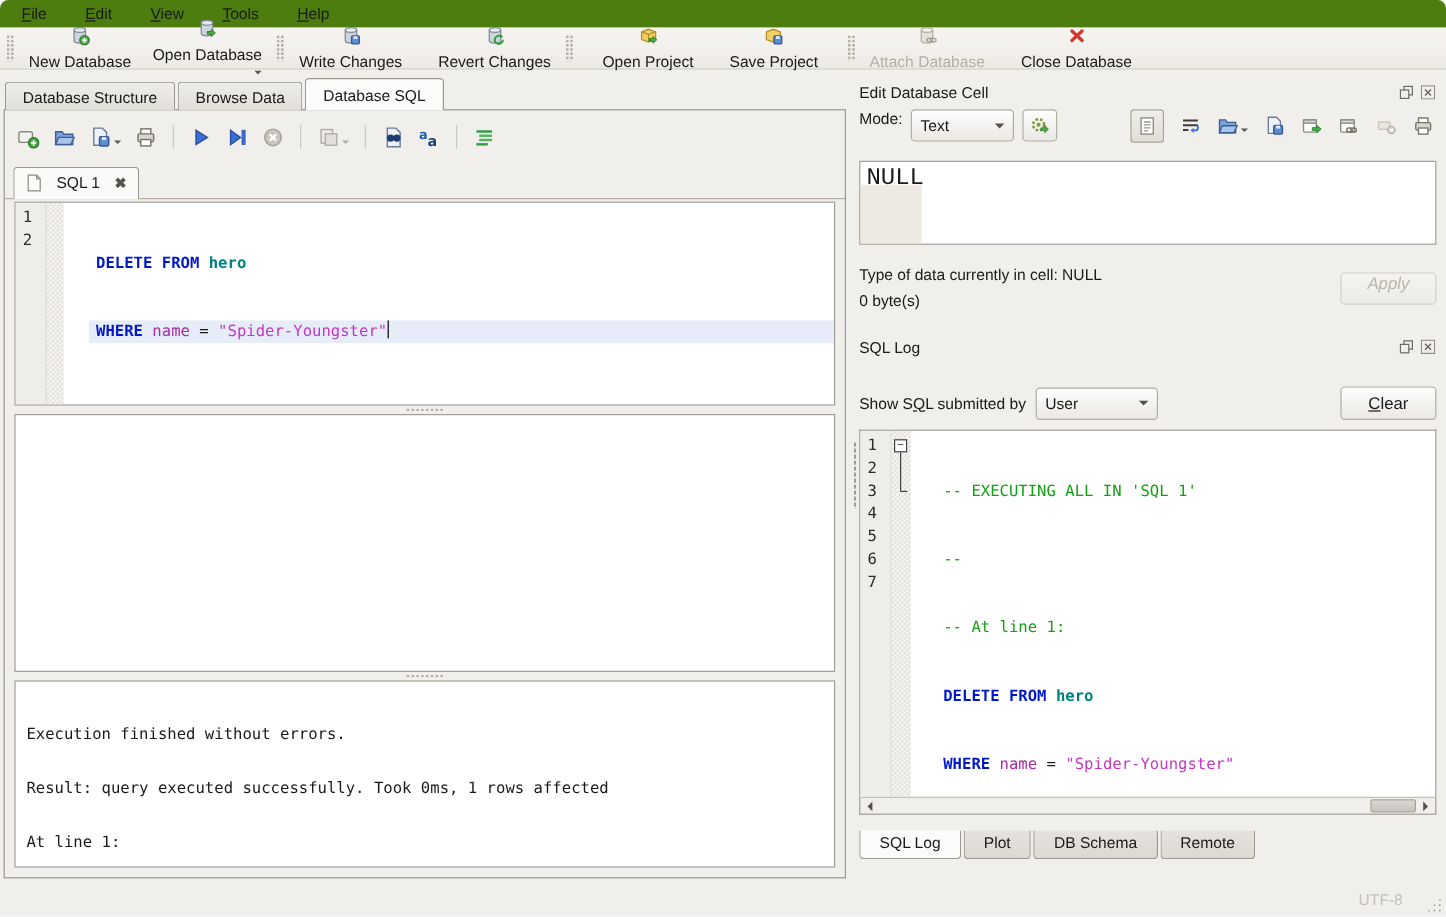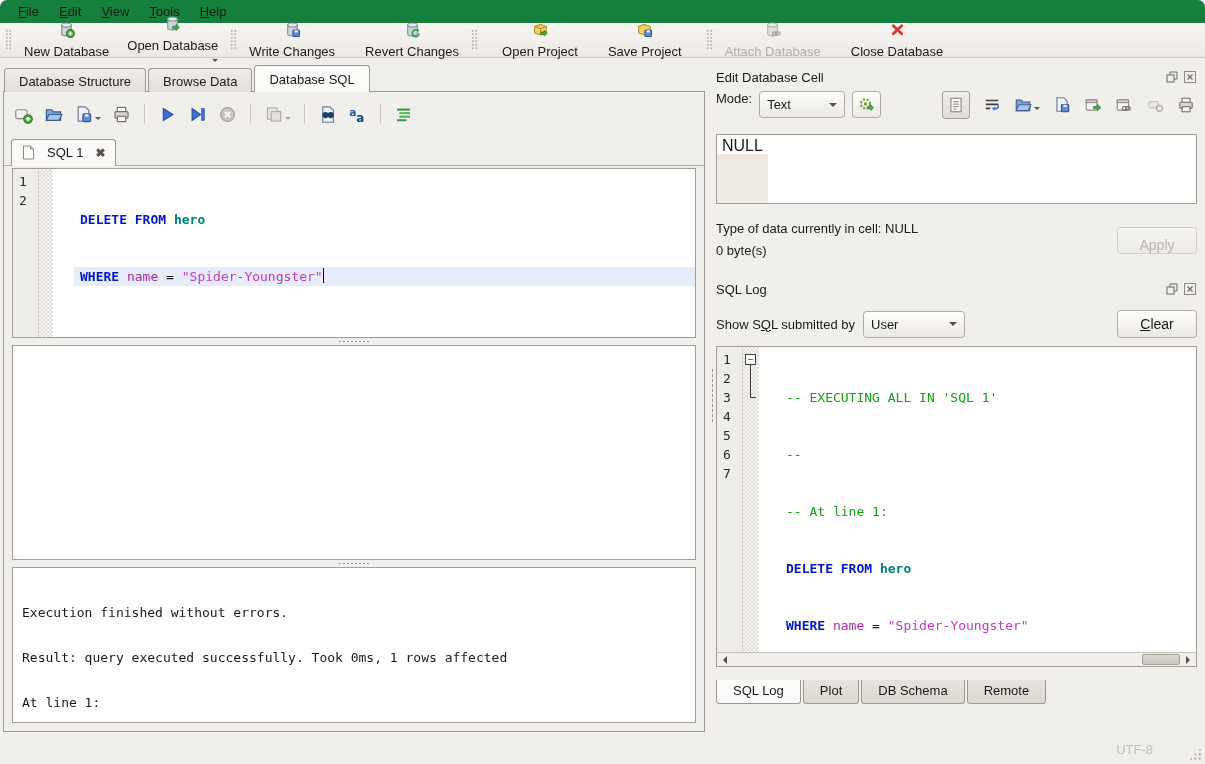--- a/index.html
+++ b/index.html
@@ -9,21 +9,21 @@
 
   
   .titlebar { height:30px; flex:0 0 30px; background:linear-gradient(#4b4945,#3a3935); display:flex; align-items:center; justify-content:center; position:relative; border-radius:7px 7px 0 0; }
   .titlebar .title { color:#f2f1ee; font-weight:bold; font-size:13px; }
   .win-buttons { position:absolute; right:7px; top:4px; display:flex; gap:5px; }
   .win-btn { width:21px; height:21px; border-radius:50%; background:radial-gradient(circle at 50% 32%, #64615b, #403e3a); border:1px solid #2c2b28; display:flex; align-items:center; justify-content:center; }
   .win-btn svg { width:11px; height:11px; }
   .win-btn.close { background:radial-gradient(circle at 50% 32%, #f49a66, #e66b28); border-color:#a34a18; }
 
   
-  .menubar { height:23px; flex:0 0 23px; display:flex; align-items:center; padding-left:8px; background:#15803d; }
+  .menubar { height:23px; flex:0 0 23px; display:flex; align-items:center; padding-left:8px; background:#4d7c0f;gap:12px; }
   .menu-item { display:inline-block; padding:2px 10px 3px; }
   .menu-item::first-letter { text-decoration:underline; }
 
   
   .toolbar { height:35px; flex:0 0 35px; display:flex; align-items:center; background:linear-gradient(#f7f5f2,#edeae6); border-bottom:1px solid #d2cec7; padding:0 2px; }
   .tb-handle { width:7px; height:22px; margin:0 3px; background-image:radial-gradient(#b6b2aa 1px, transparent 1.1px); background-size:3.5px 3.5px; }
   .tb-btn { display:flex; align-items:center; gap:6px; padding:5px 9px; position:relative; white-space:nowrap;flex-direction:column; }
   .tb-btn.disabled { color:#b3afa7; }
   .tb-btn .i16 { width:17px; height:17px; flex:0 0 17px; }
   .dd-caret { width:0; height:0; border:3.5px solid transparent; border-top-color:#5b5850; margin-left:2px; align-self:flex-end; margin-bottom:1px; }
@@ -89,27 +89,27 @@
   .combo .caret { width:0; height:0; border:4px solid transparent; border-top-color:#55524b; margin-top:4px; margin-left:auto; }
   .combo-mode { width:86px; }
   .gear-btn { width:29px; height:27px; display:flex; align-items:center; justify-content:center; }
   .gear-btn svg { width:18px; height:18px; }
   .cell-icons { margin-left:auto; display:flex; align-items:center; gap:13px; padding-right:2px; }
   .cell-icons .i16 { width:18px; height:18px; }
   .sel-icon-btn { width:28px; height:28px; border:1px solid #a8a39a; border-radius:3px; background:linear-gradient(#f0eeea,#e1ded8); display:flex; align-items:center; justify-content:center; }
 
   .cell-box { height:70px; flex:0 0 70px; margin-top:11px; background:#fff; border:1px solid #a29d95; position:relative; overflow:hidden; }
   .cell-strip { position:absolute; left:0; top:19px; bottom:0; width:51px; background:#eeeae3; }
-  .cell-text { position:absolute; left:5px; top:2px; font-size:16px; }
+  .cell-text { position:absolute; left:5px; top:2px; font-size:20px;font-family:Liberation Mono, monospace; }
 
   .type-row { margin-top:14px; display:flex; align-items:center; flex:0 0 44px; }
   .type-lines { flex:1; line-height:22px; }
-  .apply-btn { width:80px; height:27px; display:flex; align-items:flex-end; justify-content:center; background:linear-gradient(#f6f4f2,#edebe7); border:1px solid #d3cfc8; border-radius:3.5px; color:#b9b5ad; font-size:14px; }
-
-  .filter-row { display:flex; align-items:center; gap:8px; margin-top:9px; flex:0 0 30px; }
+  .apply-btn { width:80px; height:27px; display:flex; align-items:flex-start; justify-content:center; background:linear-gradient(#f6f4f2,#edebe7); border:1px solid #d3cfc8; border-radius:3.5px; color:#b9b5ad; font-size:14px;font-style:italic; }
+
+  .filter-row { display:flex; align-items:center; gap:8px; margin-top:21px; flex:0 0 30px; }
   .accel { text-decoration:underline; }
   .combo-user { width:102px; }
   .clear-btn { width:80px; height:28px; margin-left:auto; display:flex; align-items:center; justify-content:center; font-size:14px; }
 
   .log-box { margin-top:7px; height:306px; flex:0 0 306px; background:#fff; border:1px solid #a29d95; border-bottom:none; display:flex; overflow:hidden; font-family:"DejaVu Sans Mono",monospace; font-size:13px; line-height:19px; }
   .fold-col { width:16px; flex:0 0 16px; position:relative; }
   .fold-box { position:absolute; left:2px; top:7px; width:11px; height:11px; border:1px solid #3f3f3f; background:#fff; font-size:9px; line-height:9px; text-align:center; color:#3f3f3f; }
   .fold-box::after { content:"\2212"; }
   .fold-vline { position:absolute; left:7px; top:18px; width:1px; height:32px; background:#3f3f3f; }
   .fold-elbow { position:absolute; left:7px; top:50px; width:6px; height:1px; background:#3f3f3f; }
@@ -118,21 +118,21 @@
   .sb-arrow { width:0; height:0; border:4px solid transparent; }
   .sb-left { border-right-color:#55524b; }
   .sb-right { border-left-color:#55524b; }
   .sb-thumb { position:absolute; right:16px; top:1px; bottom:1px; width:38px; background:linear-gradient(#dbd8d2,#c9c5be); border:1px solid #a39e96; border-radius:2px; }
 
   .bottom-tabs { display:flex; margin-top:13px; height:24px; flex:0 0 24px; padding-left:0; }
   .btab { padding:3px 16px 4px; background:linear-gradient(#e6e3de,#dcd9d2); border:1px solid #9d9890; border-top:none; margin-right:2px; border-radius:0 0 3.5px 3.5px; }
   .btab.active { background:#fcfbfa; }
 
   
-  .statusbar { height:30px; flex:0 0 30px; display:flex; align-items:center; justify-content:flex-end; padding-right:52px; color:#c4c0b8; font-size:13px; position:relative; }
+  .statusbar { height:30px; flex:0 0 30px; display:flex; align-items:center; justify-content:flex-end; padding-right:36px; color:#c4c0b8; font-size:13px; position:relative; }
   .grip { position:absolute; right:3px; bottom:3px; width:14px; height:14px; background-image:radial-gradient(#a9a59d 1px, transparent 1.15px); background-size:4.5px 4.5px; background-position:100% 100%; clip-path:polygon(100% 0, 100% 100%, 0 100%); }
 
   .i16 { display:block; }
 </style>
 </head>
 <body>
 
 <div class="window">
 
 

